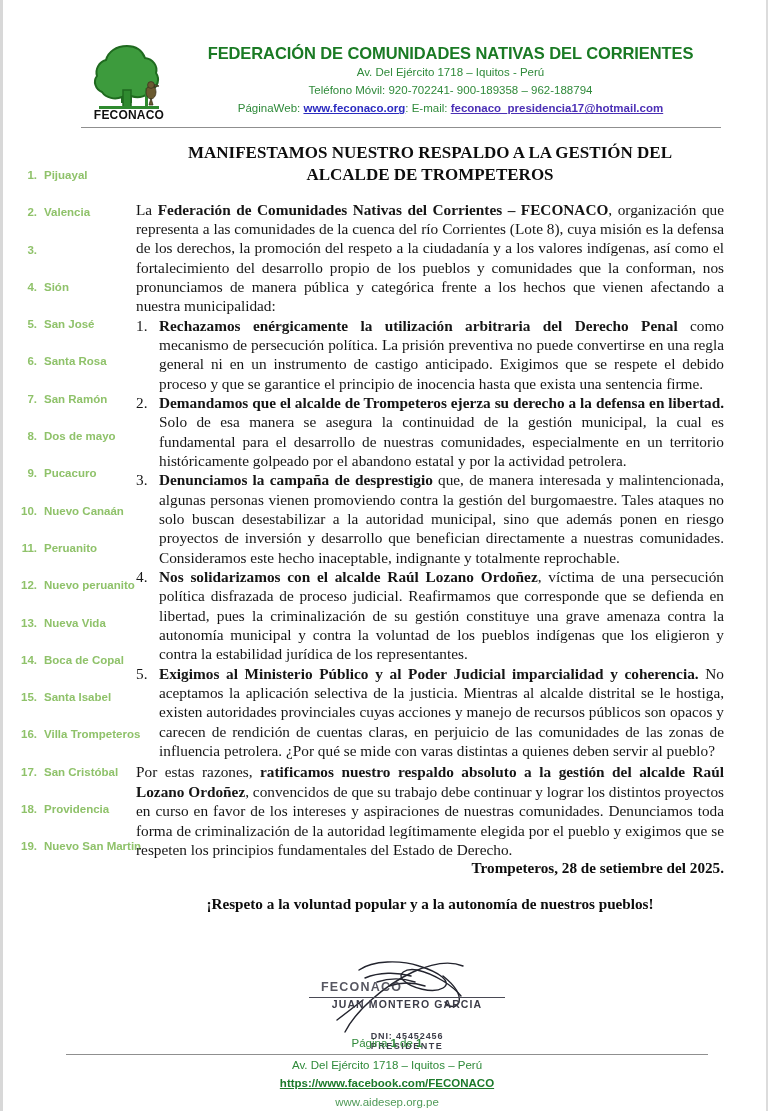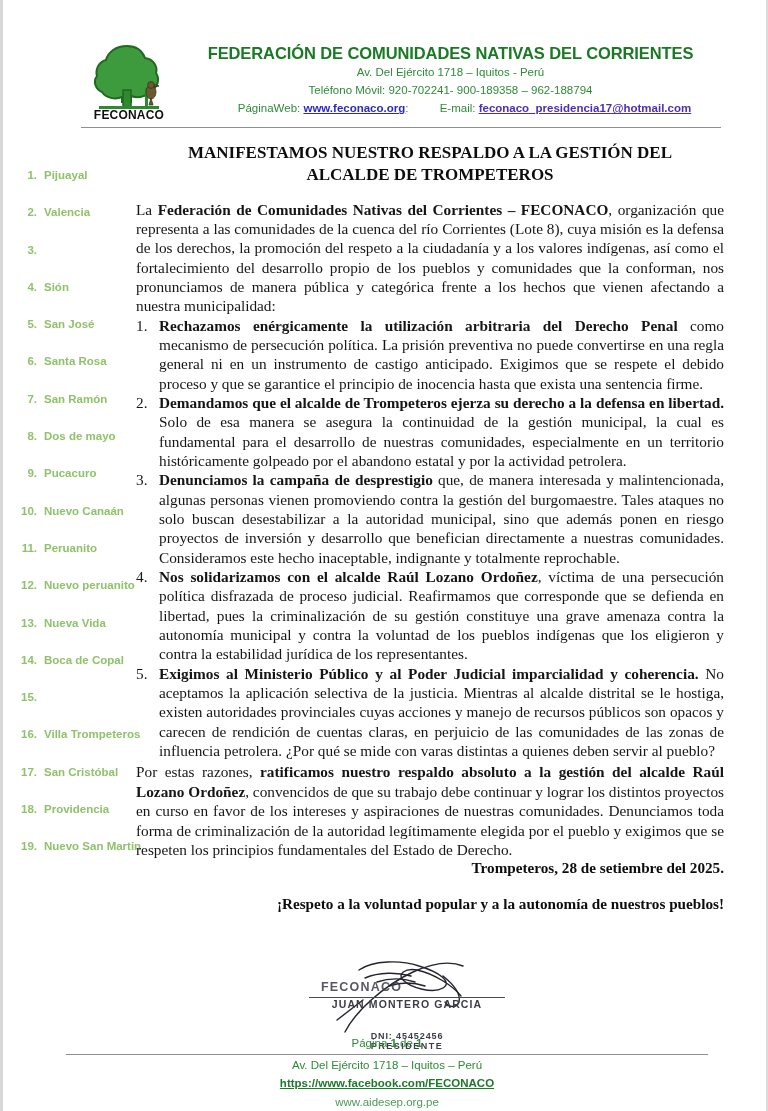--- a/index.html
+++ b/index.html
@@ -56,21 +56,21 @@
     letter-spacing: -0.1px;
     line-height: 1.15;
     white-space: nowrap;
   }
   .addr-line {
     color: #2f8a3a;
     font-size: 11.5px;
     line-height: 1.5;
     margin-top: 1px;
   }
-  .addr-line .lbl { color: #2f8a3a; margin-left: 28px; }
+  .addr-line .lbl { color: #2f8a3a; }
   .lnk {
     color: #2b2bc0;
     text-decoration: underline;
     font-weight: bold;
   }
   .lnk.purple { color: #4b2fb5; }
 
   .rule-top {
     position: absolute;
     left: 78px;
@@ -153,21 +153,21 @@
   .closing {
     margin-top: 2px;
   }
   .dateline {
     text-align: right;
     font-weight: bold;
     font-size: 15.2px;
     color: #0d0d0d;
   }
   .slogan {
-    text-align: right;
+    text-align: center;
     font-weight: bold;
     font-size: 15.2px;
     margin-top: 18px;
     color: #0d0d0d;
   }
 
   
   .signature {
     position: absolute;
     left: 290px;
@@ -362,20 +362,21 @@
     <div class="side-item">
       <span class="side-num">13.</span>
       <span class="side-label">Nueva Vida</span>
     </div>
     <div class="side-item">
       <span class="side-num">14.</span>
       <span class="side-label">Boca de Copal</span>
     </div>
     <div class="side-item">
       <span class="side-num">15.</span>
+      <span class="side-label">Santa Isabel</span>
     </div>
     <div class="side-item">
       <span class="side-num">16.</span>
       <span class="side-label">Villa Trompeteros</span>
     </div>
     <div class="side-item">
       <span class="side-num">17.</span>
       <span class="side-label">San Cristóbal</span>
     </div>
     <div class="side-item">

